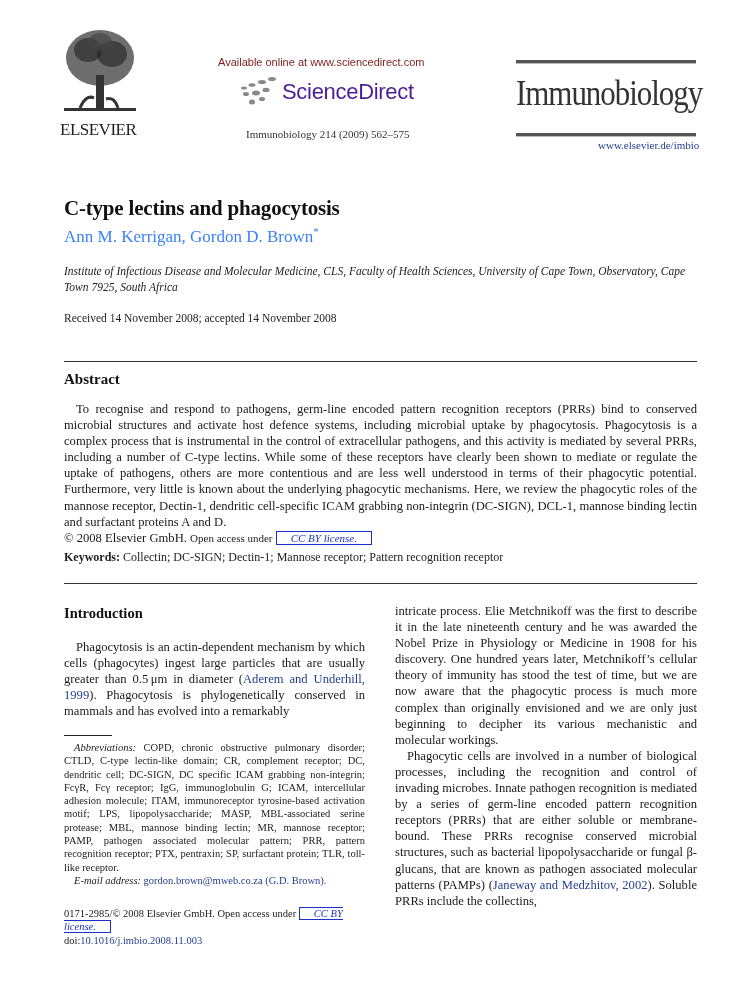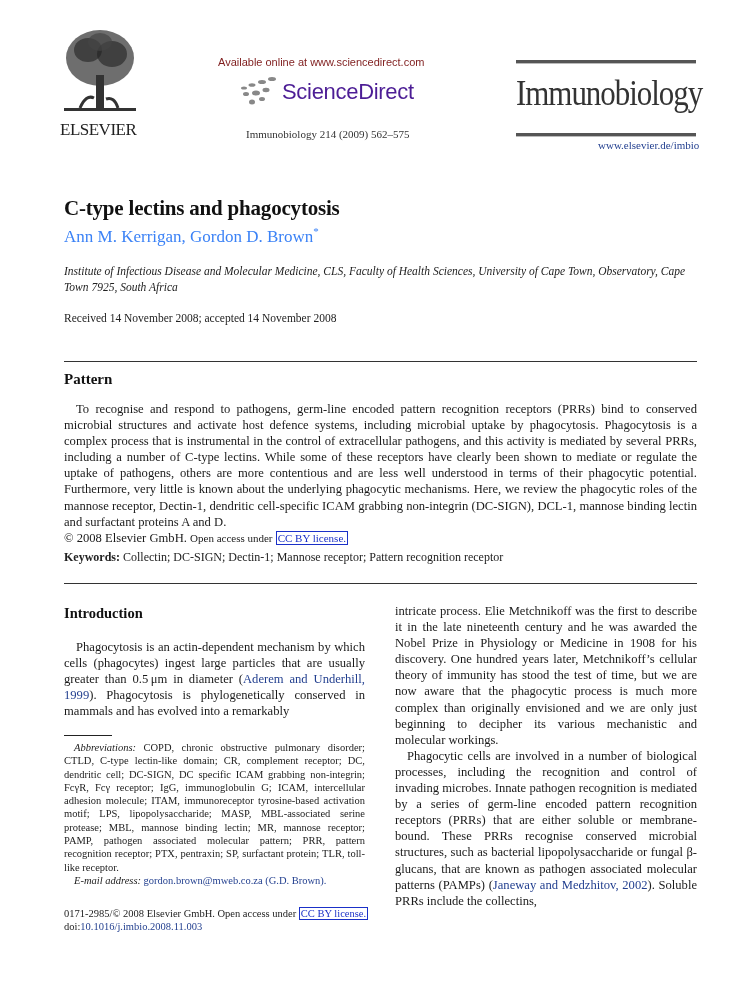--- a/index.html
+++ b/index.html
@@ -30,21 +30,21 @@
 
   .hr { height: 1px; background: #333; }
   .hr1 { left: 64px; top: 361px; width: 633px; }
   .hr2 { left: 64px; top: 583px; width: 633px; }
 
   .abstract-h { left: 64px; top: 371px; font-size: 15px; font-weight: bold; }
   .abstract-body { left: 64px; top: 401px; width: 633px; font-size: 12.6px; line-height: 16.1px; text-align: justify; color: #1a1a1a; }
   .abstract-body p { margin: 0; text-indent: 12px; }
   .copy-line { font-size: 12.6px; }
   .copy-line .oa { font-size: 11px; }
-  .cc-link { color: #1a30c8; border: 1px solid #1a30c8; padding: 0 1px; font-size: 11px; }
+  .cc-link { color: #1a30c8; border: 1px solid #1a30c8; padding: 0 14px; font-size: 11px; font-style: italic; }
   .keywords { left: 64px; top: 550px; font-size: 12px; color: #222; }
   .keywords b { }
 
   
   .intro-h { left: 64px; top: 605px; font-size: 14.5px; font-weight: bold; }
   .col-left { left: 64px; top: 639px; width: 301px; font-size: 12.6px; line-height: 16.1px; text-align: justify; color: #1a1a1a; }
   .col-left p, .col-right p { margin: 0; text-indent: 12px; }
   .col-right { left: 395px; top: 603px; width: 302px; font-size: 12.6px; line-height: 16.1px; text-align: justify; color: #1a1a1a; }
   .col-right p.cont { text-indent: 0; }
   .cite { color: #223f8f; }
@@ -102,21 +102,21 @@
 
 <h1 class="abs title" style="margin:0">C-type lectins and phagocytosis</h1>
 <div class="abs authors">
   <span>Ann M. Kerrigan, Gordon D. Brown</span><sup>*</sup>
 </div>
 <div class="abs affil">Institute of Infectious Disease and Molecular Medicine, CLS, Faculty of Health Sciences, University of Cape Town, Observatory, Cape Town 7925, South Africa</div>
 <div class="abs dates">Received 14 November 2008; accepted 14 November 2008</div>
 
 <div class="abs hr hr1"></div>
 
-<div class="abs abstract-h">Pattern</div>
+<div class="abs abstract-h">Abstract</div>
 <div class="abs abstract-body">
   <p>To recognise and respond to pathogens, germ-line encoded pattern recognition receptors (PRRs) bind to conserved microbial structures and activate host defence systems, including microbial uptake by phagocytosis. Phagocytosis is a complex process that is instrumental in the control of extracellular pathogens, and this activity is mediated by several PRRs, including a number of C-type lectins. While some of these receptors have clearly been shown to mediate or regulate the uptake of pathogens, others are more contentious and are less well understood in terms of their phagocytic potential. Furthermore, very little is known about the underlying phagocytic mechanisms. Here, we review the phagocytic roles of the mannose receptor, Dectin-1, dendritic cell-specific ICAM grabbing non-integrin (DC-SIGN), DCL-1, mannose binding lectin and surfactant proteins A and D.</p>
   <div class="copy-line">
     <span>© 2008 Elsevier GmbH.</span>
     <span class="oa">Open access under</span>
     <a class="cc-link">CC BY license.</a>
   </div>
 </div>
 <div class="abs keywords">
   <b>Keywords:</b>

